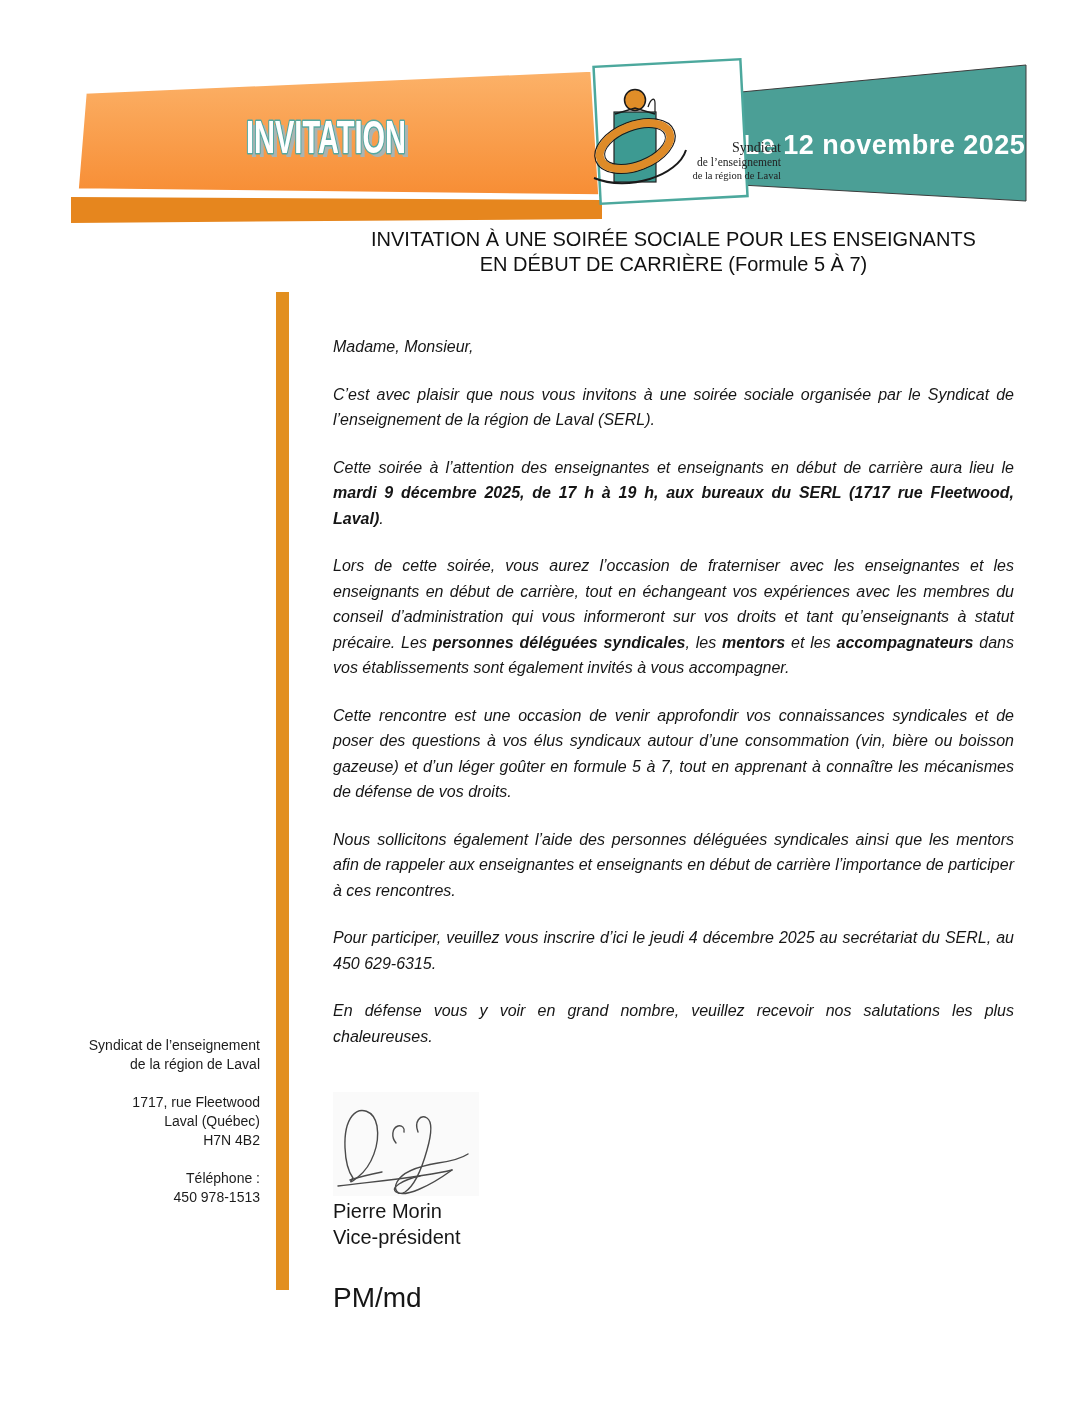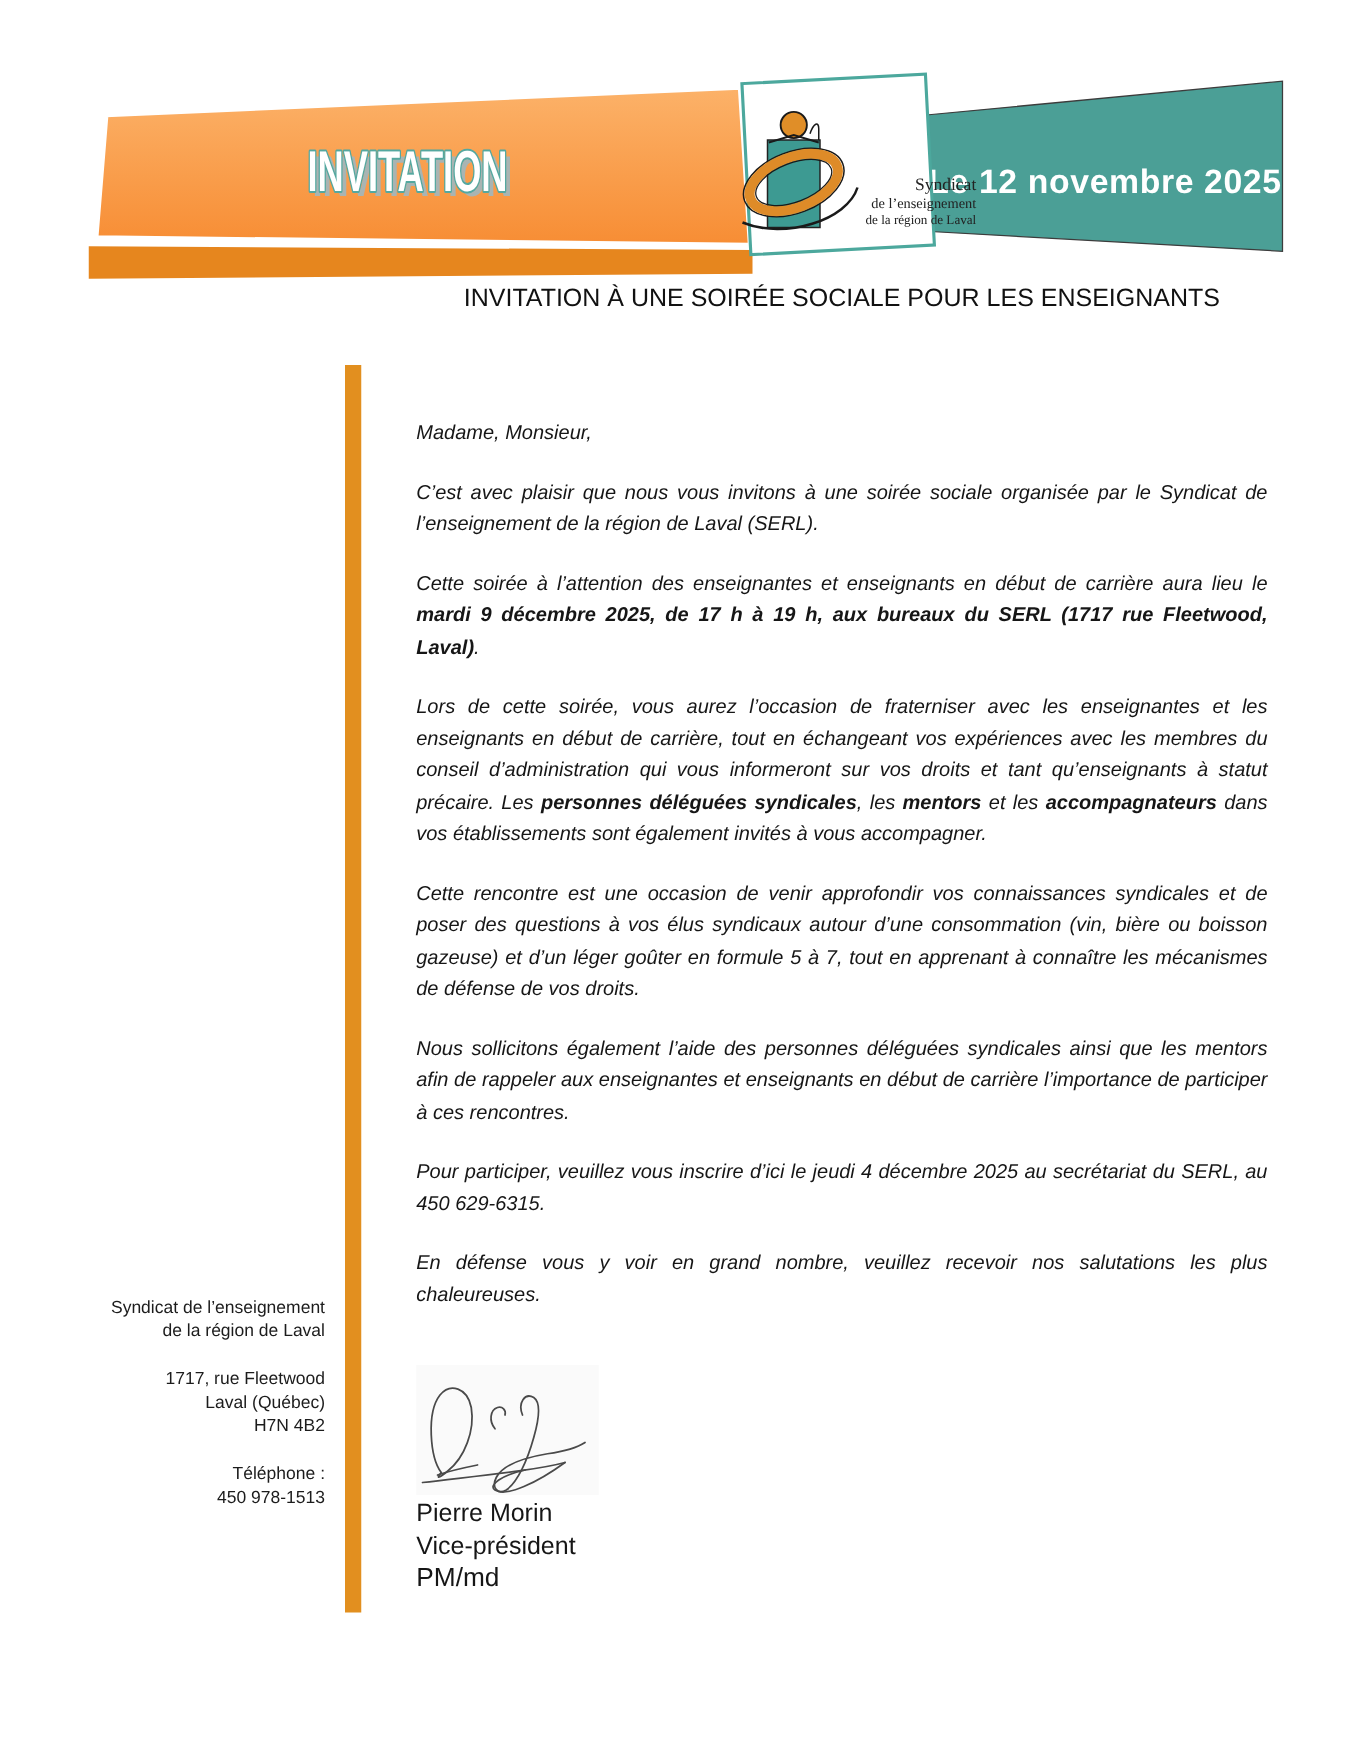--- a/index.html
+++ b/index.html
@@ -28,21 +28,21 @@
   .sidebar .group{margin-bottom:19px;}
   .sig-box{
     position:absolute;left:333px;top:1092px;width:146px;height:104px;
     background:#fafafa;
   }
   .sig-box svg{display:block;width:100%;height:100%;}
   .signoff{
     position:absolute;left:333px;top:1198px;
     font-size:20px;line-height:26px;color:#161616;
   }
-  .signoff .initials{font-size:21px;}
+  .signoff .initials{font-size:28px;margin-top:35px;}
 </style>
 </head>
 <body>
 
 <div class="page">
 
   <svg class="header-svg" viewBox="0 0 1088 230" aria-hidden="true">
     <defs>
       <linearGradient id="og" x1="0" y1="0" x2="0" y2="1">
         <stop offset="0" stop-color="#FCB269"></stop>
@@ -73,20 +73,21 @@
       <path d="M 615 114 L 635 108 L 655 114" fill="none" stroke="#1a1a1a" stroke-width="1.5"></path>
       <path d="M 648 107 C 651 98, 655 97, 655 103 L 655 112" fill="none" stroke="#1a1a1a" stroke-width="1.2"></path>
       <text x="781" y="152" text-anchor="end" font-family="'Liberation Serif', serif" font-size="14" fill="#222222">Syndicat</text>
       <text x="781" y="166" text-anchor="end" font-family="'Liberation Serif', serif" font-size="11.5" fill="#222222">de l’enseignement</text>
       <text x="781" y="179" text-anchor="end" font-family="'Liberation Serif', serif" font-size="10.5" fill="#222222">de la région de Laval</text>
     </g>
   </svg>
 
   <div class="doc-title">
     <div>INVITATION À UNE SOIRÉE SOCIALE POUR LES ENSEIGNANTS</div>
+    <div>EN DÉBUT DE CARRIÈRE (Formule 5 À 7)</div>
   </div>
 
   <div class="vrule" style="background:#E28F1F"></div>
 
   <div class="letter">
     <p>Madame, Monsieur,</p>
     <p>C’est avec plaisir que nous vous invitons à une soirée sociale organisée par le Syndicat de l’enseignement de la région de Laval (SERL).</p>
     <p><span>Cette soirée à l’attention des enseignantes et enseignants en début de carrière aura lieu le </span><b>mardi 9 décembre 2025, de 17 h à 19 h, aux bureaux du SERL (1717 rue Fleetwood, Laval)</b><span>.</span></p>
     <p><span>Lors de cette soirée, vous aurez l’occasion de fraterniser avec les enseignantes et les enseignants en début de carrière, tout en échangeant vos expériences avec les membres du conseil d’administration qui vous informeront sur vos droits et tant qu’enseignants à statut précaire. Les </span><b>personnes déléguées syndicales</b><span>, les </span><b>mentors</b><span> et les </span><b>accompagnateurs</b><span> dans vos établissements sont également invités à vous accompagner.</span></p>
     <p>Cette rencontre est une occasion de venir approfondir vos connaissances syndicales et de poser des questions à vos élus syndicaux autour d’une consommation (vin, bière ou boisson gazeuse) et d’un léger goûter en formule 5 à 7, tout en apprenant à connaître les mécanismes de défense de vos droits.</p>

